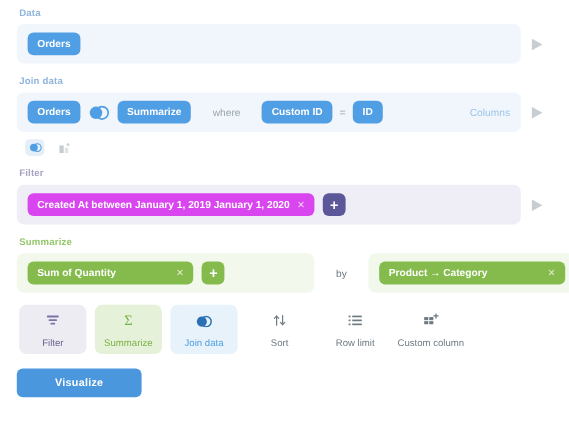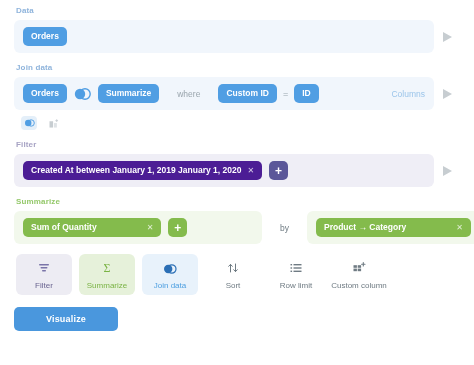--- a/index.html
+++ b/index.html
@@ -57,21 +57,21 @@
     align-items: center;
     border-radius: 5px;
     color: #ffffff;
     font-size: 8.5px;
     font-weight: bold;
     padding: 5px 8px;
     white-space: nowrap;
     line-height: 1;
   }
   .pill-blue   { background: #509ee3; }
-  .pill-purple { background: #4c1d95; }
+  .pill-purple { background: #d946ef; }
   .pill-green  { background: #84bb4c; gap: 44px; }
 
   .pill-x {
     margin-left: 6px;
     font-size: 8px;
     font-weight: normal;
     opacity: 0.75;
     line-height: 1;
   }
 

